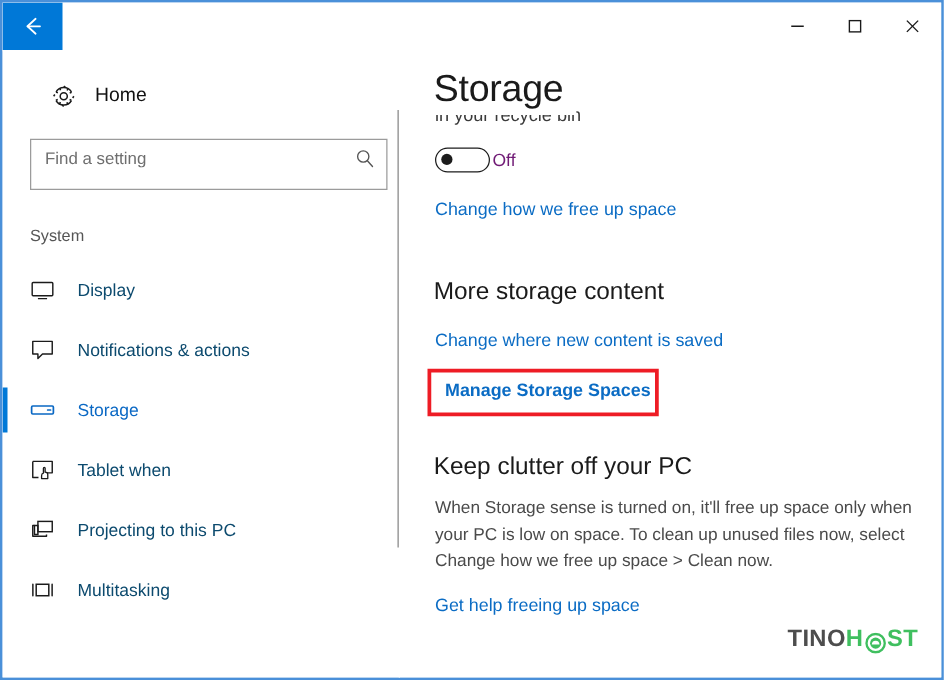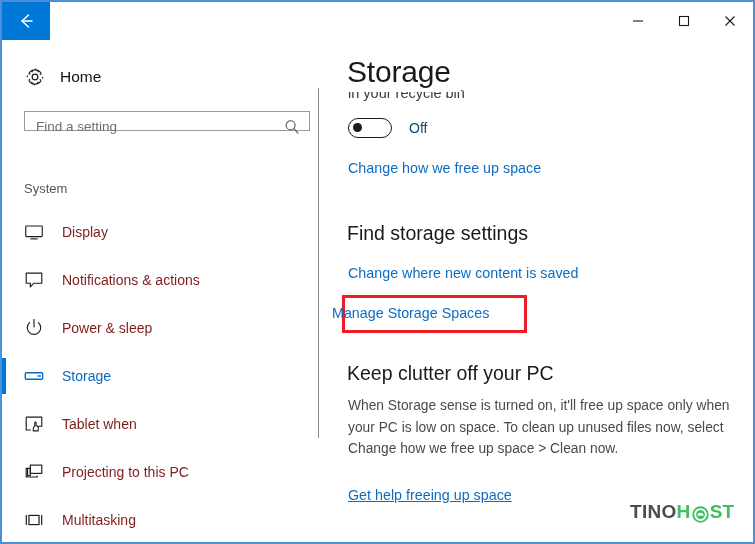--- a/index.html
+++ b/index.html
@@ -60,33 +60,33 @@
 
   
   #sidebar {
     position: absolute;
     left: 0; top: 38px;
     width: 318px; height: 502px;
     background: #ffffff;
   }
   #home-row {
     position: absolute;
-    left: 22px; top: 26px;
+    left: 38px; top: 26px;
     display: flex; align-items: center;
     cursor: pointer;
     text-align: center;
   }
   #home-row .ic { width: 22px; height: 22px; margin-right: 14px; }
   #home-label {
     font-size: 15.5px; color: #111111;
   }
   #search-wrap {
     position: absolute;
     left: 22px; top: 71px;
-    width: 286px; height: 20px;
+    width: 286px; height: 41px;
     box-sizing: border-box;
     border: 1px solid #9b9b9b;
     background: #ffffff;
   }
   #search-input {
     position: absolute;
     left: 0; top: 0;
     width: 252px; height: 29px;
     border: 0; outline: 0;
     background: transparent;
@@ -126,21 +126,21 @@
     background: transparent;
   }
   .navitem.sel .accent { background: #0078d7; }
   .navitem .ic {
     width: 24px; height: 24px;
     margin-left: 20px; margin-right: 16px;
     display: flex; align-items: center; justify-content: center;
   }
   .navitem .lbl {
     font-size: 14px;
-    color: #7f1d1d;
+    color: #0c4a6e;
   }
   .navitem.sel .lbl { color: #0a68c4; }
   #sb-track {
     position: absolute;
     left: 316px; top: 48px;
     width: 2px; height: 350px;
     background: #868686;
   }
   #sidebar-divider {
     position: absolute;
@@ -190,23 +190,23 @@
     cursor: pointer;
   }
   #toggle .knob {
     position: absolute;
     left: 4px; top: 4px;
     width: 9px; height: 9px;
     border-radius: 50%;
     background: #1c1c1c;
   }
   #toggle-label {
-    margin-left: 17px;
+    margin-left: 2px;
     font-size: 14px;
-    color: #0c4a6e;
+    color: #701a75;
   }
   .link {
     color: #0b6cc4;
     font-size: 14.3px;
     cursor: pointer;
     white-space: nowrap;
   }
   #link-freeup { position: absolute; left: 28px; top: 120px; }
   .section-h {
     font-size: 19.5px;
@@ -218,31 +218,31 @@
   #link-content { position: absolute; left: 28px; top: 225px; }
   #redbox {
     position: absolute;
     left: 22px; top: 255px;
     width: 185px; height: 38px;
     box-sizing: border-box;
     border: 3px solid #ee1c25;
     background: transparent;
     pointer-events: none;
   }
-  #link-spaces { position: absolute; left: 12px; top: 265px; }
+  #link-spaces { position: absolute; left: 36px; top: 265px; font-weight: bold; }
   #h-clutter { position: absolute; left: 27px; top: 322px; text-align: right; }
   #clutter-body {
     position: absolute;
     left: 28px; top: 355px;
     width: 382px;
     font-size: 13.8px;
     line-height: 21.5px;
     color: #4a4a4a;
   }
-  #link-help { position: absolute; left: 28px; top: 447px; text-decoration: underline; }
+  #link-help { position: absolute; left: 28px; top: 437px; }
   
   #logo {
     position: absolute;
     left: 310px; top: 461px;
     display: flex; align-items: center;
     font-size: 19px;
     font-weight: bold;
     letter-spacing: .3px;
   }
   #logo .tino { color: #4d4d4d; }
@@ -335,30 +335,20 @@
       <div class="navitem">
         <span class="accent"></span>
         <span class="ic">
           <svg width="22" height="22" viewBox="0 0 24 24">
             <path d="M3.5 4.5 h17 v11 h-8.5 l-4 4 v-4 h-4.5 z" fill="none" stroke="#1b1b1b" stroke-width="1.25" stroke-linejoin="round"></path>
           </svg>
         </span>
         <span class="lbl">Notifications &amp; actions</span>
       </div>
 
-      <div class="navitem">
-        <span class="accent"></span>
-        <span class="ic">
-          <svg width="22" height="22" viewBox="0 0 24 24">
-            <path d="M7.2 6.2 a7.3 7.3 0 1 0 9.6 0" fill="none" stroke="#1b1b1b" stroke-width="1.25" stroke-linecap="round"></path>
-            <line x1="12" y1="2.8" x2="12" y2="10.8" stroke="#1b1b1b" stroke-width="1.25" stroke-linecap="round"></line>
-          </svg>
-        </span>
-        <span class="lbl">Power &amp; sleep</span>
-      </div>
 
       <div class="navitem sel">
         <span class="accent"></span>
         <span class="ic">
           <svg width="22" height="22" viewBox="0 0 24 24">
             <rect x="2.5" y="8.5" width="19" height="7" rx="1" fill="none" stroke="#0a68c4" stroke-width="1.5"></rect>
             <line x1="16.5" y1="12" x2="19" y2="12" stroke="#0a68c4" stroke-width="1.5" stroke-linecap="round"></line>
           </svg>
         </span>
         <span class="lbl">Storage</span>
@@ -411,21 +401,21 @@
 
     <div id="toggle-row">
       <div id="toggle">
         <span class="knob"></span>
       </div>
       <span id="toggle-label">Off</span>
     </div>
 
     <div class="link" id="link-freeup">Change how we free up space</div>
 
-    <div class="section-h" id="h-more">Find storage settings</div>
+    <div class="section-h" id="h-more">More storage content</div>
 
     <div class="link" id="link-content">Change where new content is saved</div>
 
     <div id="redbox"></div>
     <div class="link" id="link-spaces">Manage Storage Spaces</div>
 
     <div class="section-h" id="h-clutter">Keep clutter off your PC</div>
 
     <div id="clutter-body">When Storage sense is turned on, it'll free up space only when your PC is low on space. To clean up unused files now, select Change how we free up space &gt; Clean now.</div>
 

